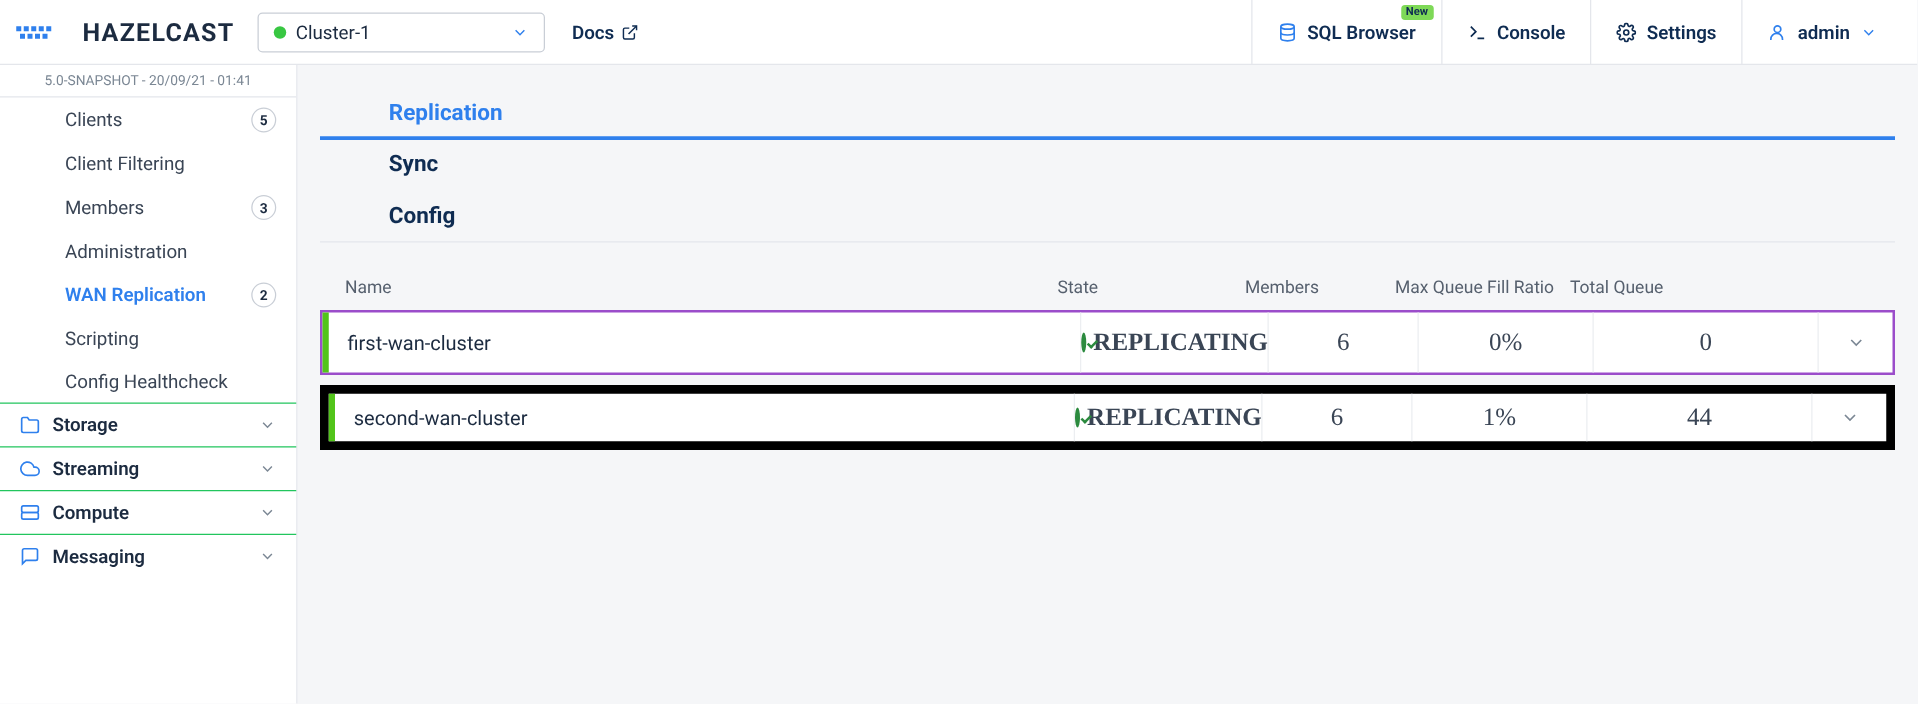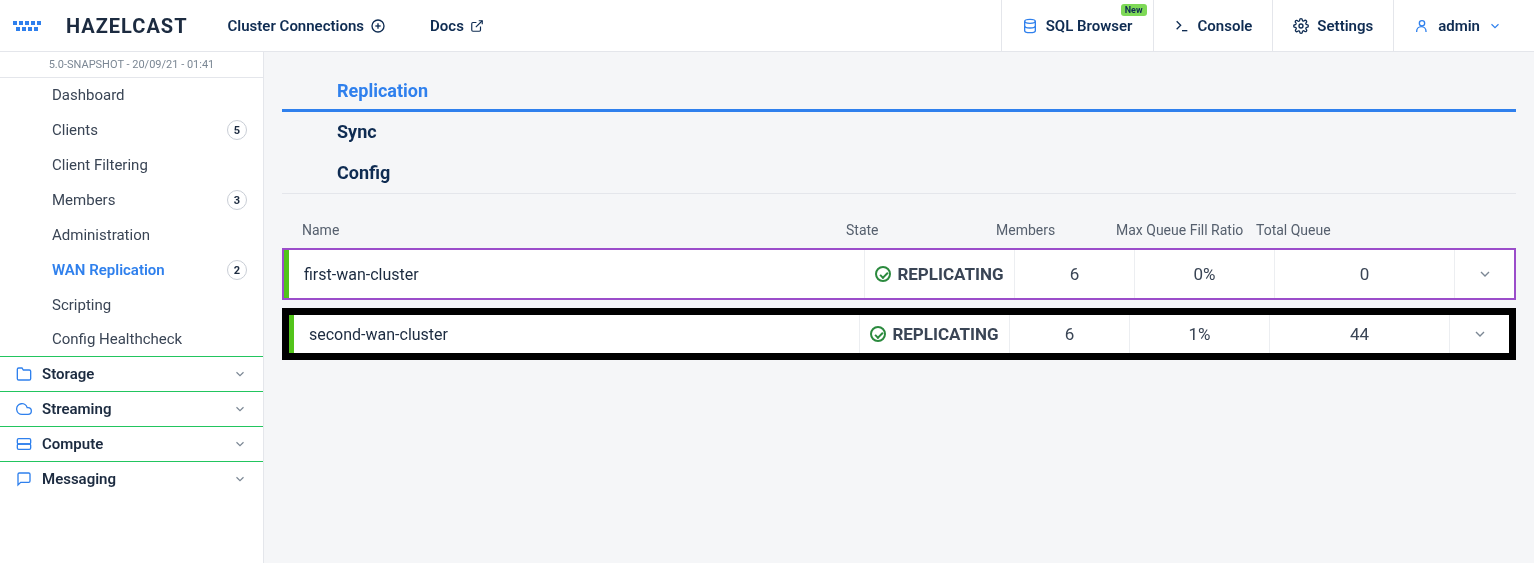--- a/index.html
+++ b/index.html
@@ -15,21 +15,21 @@
   .dot-green { width:10px; height:10px; border-radius:50%; background:#38c742;}
   .cluster-select .name { flex:1; font-size:15px; color:#1c2b40;}
   .chev { color:#2f80ed; }
   .header-link { display:flex; align-items:center; gap:6px; color:#0f2c52; font-weight:600; font-size:15px; padding: 0 22px; cursor:pointer;}
   .spacer { flex:1; }
   .header-btn { display:flex; align-items:center; gap:8px; padding:0 20px; height:52px; border-left:1px solid #e4e6eb; color:#0f2c52; font-weight:600; font-size:15px; cursor:pointer; position:relative;}
   .badge-new { position:absolute; top:4px; right:6px; background:#7ed957; color:#0f2c52; font-size:9px; font-weight:700; padding:1px 4px; border-radius:3px;}
   
   
   .layout { display:flex; height:511px; }
-  .sidebar { width:264px; background:#fff; border-right:1px solid #e4e6eb; display:flex; flex-direction:column; }
+  .sidebar { width:238px; background:#fff; border-right:1px solid #e4e6eb; display:flex; flex-direction:column; }
   .snapshot { text-align:center; color:#7b8794; font-size:11px; padding:6px 0; border-bottom:1px solid #e4e6eb;}
   .nav-item { display:flex; align-items:center; padding:8px 16px; cursor:pointer; color:#1c2b40; gap:10px;}
   .nav-item.bordered { border-top:1px solid #22c55e;}
   .nav-item.first { border-top:none;}
   .nav-item .label { flex:1; font-size:15px; font-weight:600;}
   .nav-item .exp { color:#7b8794;}
   .nav-sub { padding-left:52px; }
   .nav-sub-item { display:flex; align-items:center; justify-content:space-between; padding:8px 16px 8px 0; cursor:pointer; font-size:15px; color:#3a4555;}
   .nav-sub-item.active { color:#2f80ed; font-weight:600;}
   .count-badge { min-width:20px; height:20px; border:1px solid #c9ced6; border-radius:10px; display:flex; align-items:center; justify-content:center; font-size:11px; font-weight:700; color:#1c2b40; padding:0 5px;}
@@ -44,21 +44,21 @@
   
   .table { margin-top:18px; }
   .thead { display:grid; grid-template-columns: 1fr 150px 120px 140px 180px 60px; padding: 10px 20px; color:#56606e; font-size:14px;}
   .thead .col { text-align:left; }
   .thead .col.name { text-align:left; }
   
   .row { display:grid; grid-template-columns: 1fr 150px 120px 140px 180px 60px; background:#fff; border:7px solid #000000; height:52px; align-items:center; margin-bottom:8px; position:relative;}
   .row.selected { border:2px solid #9b4dca;}
   .row::before { content:""; position:absolute; left:0; top:0; bottom:0; width:5px; background:#52c41a;}
   .row .cname { padding-left:20px; font-size:16px; color:#1c2b40;}
-  .row .cell { text-align:center; font-size:17px; color:#3a4555; border-left:1px solid #eceef1; height:100%; display:flex; align-items:center; justify-content:center;}
+  .row .cell { text-align:center; font-size:20px; color:#3a4555; border-left:1px solid #eceef1; height:100%; display:flex; align-items:center; justify-content:center;font-family:Liberation Serif, serif;}
   .state { display:flex; align-items:center; justify-content:center; gap:6px; color:#2b8a3e; font-weight:700; font-size:14px;}
   .check-icon { width:16px; height:16px; border:2px solid #2b8a3e; border-radius:50%; position:relative;}
   .check-icon::after { content:""; position:absolute; left:3px; top:4px; width:6px; height:3px; border-left:2px solid #2b8a3e; border-bottom:2px solid #2b8a3e; transform:rotate(-45deg);}
   .expand-cell { border-left:1px solid #eceef1; height:100%; display:flex; align-items:center; justify-content:center; cursor:pointer;}
   
   svg { display:block; }
 </style>
 </head>
 <body>
 
@@ -70,27 +70,26 @@
         <span></span>
         <span></span>
         <span></span>
         <span></span>
         <span></span>
         <span></span>
         <span></span>
     </div>
     <div class="logo-text">HAZELCAST</div>
   </div>
-  <div class="header-link">
-    <span>Cluster Connections</span>
-    <span>
-      <svg width="16" height="16" viewBox="0 0 24 24" fill="none" stroke="#0f2c52" stroke-width="2">
-          <circle cx="12" cy="12" r="9"></circle>
-          <line x1="12" y1="8" x2="12" y2="16"></line>
-          <line x1="8" y1="12" x2="16" y2="12"></line>
+  <div class="cluster-select">
+    <span class="dot-green"></span>
+    <span class="name">Cluster-1</span>
+    <span class="chev">
+      <svg width="14" height="14" viewBox="0 0 24 24" fill="none" stroke="#2f80ed" stroke-width="2">
+          <polyline points="6 9 12 15 18 9"></polyline>
         </svg>
     </span>
   </div>
   <div class="header-link">
     <span>Docs</span>
     <span>
       <svg width="14" height="14" viewBox="0 0 24 24" fill="none" stroke="#0f2c52" stroke-width="2">
           <path d="M18 13v6a2 2 0 0 1-2 2H5a2 2 0 0 1-2-2V8a2 2 0 0 1 2-2h6"></path>
           <polyline points="15 3 21 3 21 9"></polyline>
           <line x1="10" y1="14" x2="21" y2="3"></line>
@@ -142,23 +141,20 @@
     </span>
   </div>
 </div>
 
 <div class="layout">
 
   <div class="sidebar">
     <div class="snapshot">5.0-SNAPSHOT - 20/09/21 - 01:41</div>
 
     <div class="nav-sub">
-      <div class="nav-sub-item">
-        <span>Dashboard</span>
-      </div>
       <div class="nav-sub-item">
         <span>Clients</span>
         <span class="count-badge">5</span>
       </div>
       <div class="nav-sub-item">
         <span>Client Filtering</span>
       </div>
       <div class="nav-sub-item">
         <span>Members</span>
         <span class="count-badge">3</span>

